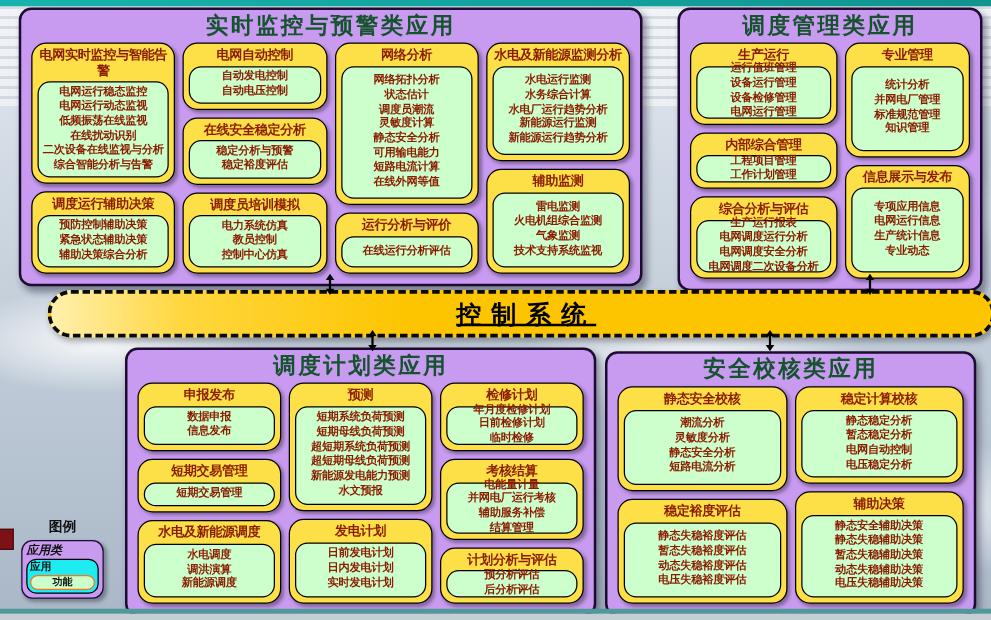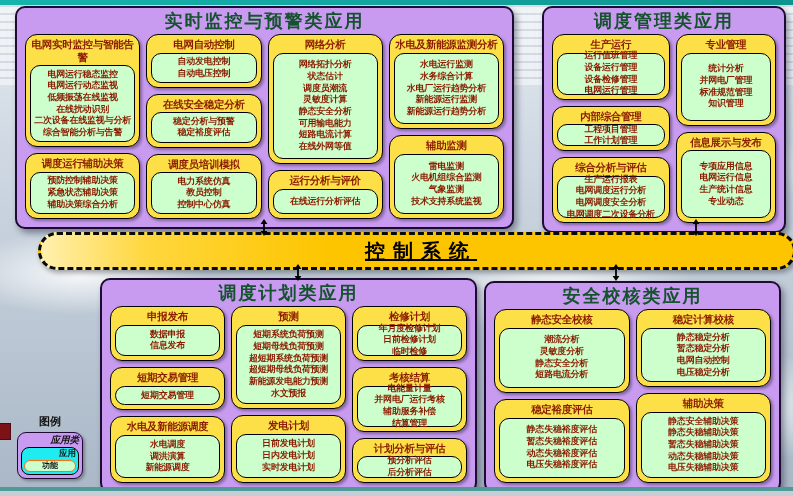--- a/index.html
+++ b/index.html
@@ -57,23 +57,23 @@
   .varrow{position:absolute;width:12px;height:17px;z-index:5;}
   .varrow-1{left:258px;top:219px;}
   .varrow-2{left:690px;top:219px;}
   .varrow-3{left:292px;top:264px;}
   .varrow-4{left:610px;top:264px;}
 
   .legend{position:absolute;left:10px;top:414px;z-index:2;width:80px;}
   .legend-title{text-align:center;font-size:11px;font-weight:bold;color:#111;margin-bottom:3px;}
   .legend-cat{margin:0 auto;width:58px;background:#c89bf1;border:1.5px solid #1e0b33;border-radius:9px;
     padding:1px 3px 3px;box-shadow:2px 2px 3px rgba(0,0,0,.3);}
-  .legend-cat-label{text-align:right;font-size:9.5px;font-weight:bold;color:#111;font-style:italic;}
+  .legend-cat-label{text-align:left;font-size:9.5px;font-weight:bold;color:#111;font-style:italic;}
   .legend-app{background:#1fecf0;border:1.2px solid #000;border-radius:8px;padding:0 2px 2px;}
-  .legend-app-label{text-align:right;font-size:8.5px;font-weight:bold;color:#111;}
+  .legend-app-label{text-align:left;font-size:8.5px;font-weight:bold;color:#111;}
   .legend-func{background:#ccffcc;border:1px solid #f97316;border-radius:7px;text-align:center;
     font-size:8px;font-weight:bold;color:#111;line-height:10px;}
 </style>
 </head>
 <body>
 
 <div class="stage">
   <div class="grid-texture"></div>
   <div class="top-strip"></div>
 

